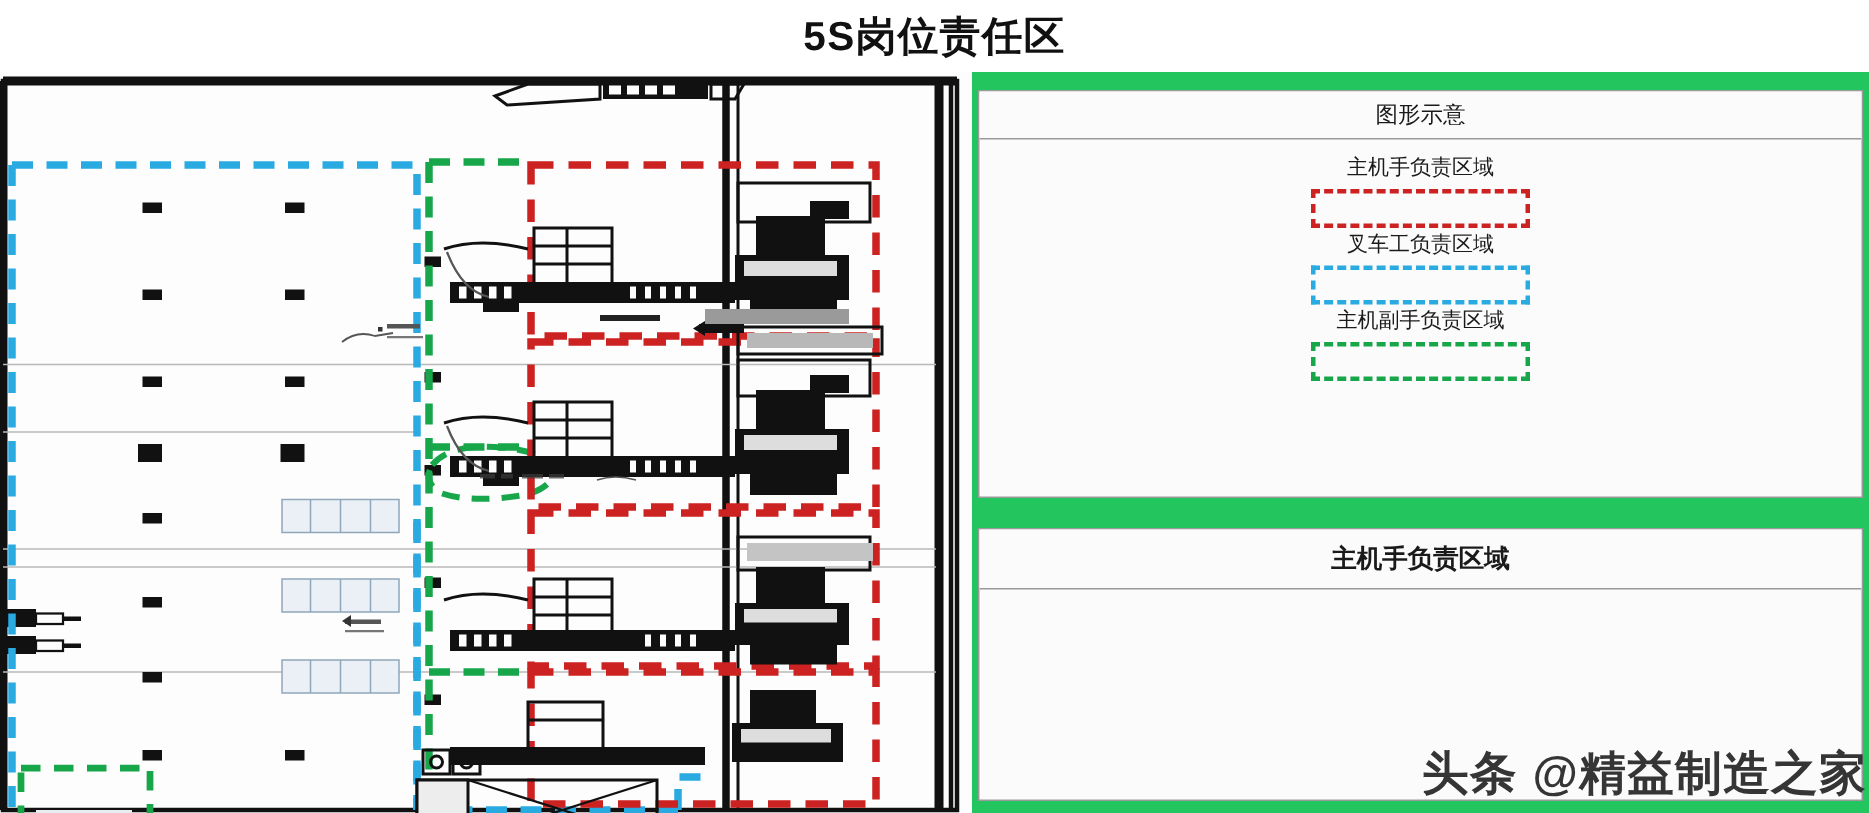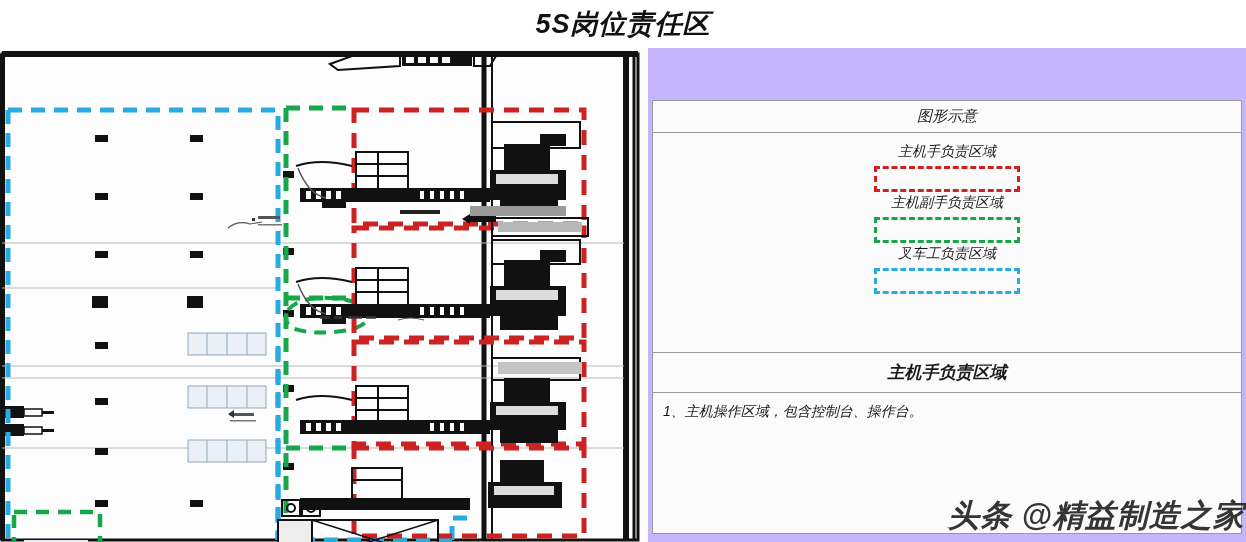--- a/index.html
+++ b/index.html
@@ -1,31 +1,31 @@
 <!DOCTYPE html>
 <html><head>
 <meta charset="utf-8">
 <style>
   html,body{margin:0;padding:0;background:#ffffff;}
   body{width:1246px;height:542px;font-family:"Liberation Sans","DejaVu Sans",sans-serif;overflow:hidden;}
-  #root{position:relative;width:1246px;height:542px;background:#c4b5fd;font-style:italic;}
+  #root{position:relative;width:1246px;height:542px;background:#22c55e;}
 
   
   .title-bar{position:absolute;left:0;top:0;width:1246px;height:48px;
     display:flex;align-items:center;justify-content:center;background:#fff;}
   .title-bar .t{font-size:27px;font-weight:bold;color:#111;letter-spacing:1px;}
 
   
   .plan{position:absolute;left:0;top:48px;width:648px;height:494px;
     background:#fdfdfd;overflow:hidden;}
   .plan svg{display:block;}
 
   
   .panel{position:absolute;background:#fbfbfb;border:1px solid #9a9a9a;box-sizing:border-box;}
-  #legend-panel{left:652px;top:60px;width:590px;height:272px;margin-top:40px;}
+  #legend-panel{left:652px;top:60px;width:590px;height:272px;}
   #duty-panel{left:652px;top:352px;width:590px;height:182px;}
 
   .panel-head{height:32px;border-bottom:1px solid #9a9a9a;
     display:flex;align-items:center;justify-content:center;box-sizing:border-box;background:#fbfbfb;}
   .panel-head .h{font-size:15px;color:#1a1a1a;}
   #duty-panel .panel-head{height:40px;}
   #duty-panel .panel-head .h{font-size:17px;font-weight:bold;}
 
   .legend-body{padding:10px 0 0 0;display:flex;flex-direction:column;align-items:center;gap:2px;}
   .legend-item{display:flex;flex-direction:column;align-items:center;}
@@ -342,36 +342,35 @@
       <span class="h">图形示意</span>
     </div>
     <div class="legend-body">
 
       <div class="legend-item">
         <div class="lbl">主机手负责区域</div>
         <div class="swatch sw-red"></div>
       </div>
 
       <div class="legend-item">
+        <div class="lbl">叉车工负责区域</div>
+        <div class="swatch sw-blue"></div>
+      </div>
+
+      <div class="legend-item">
         <div class="lbl">主机副手负责区域</div>
         <div class="swatch sw-green"></div>
-      </div>
-
-      <div class="legend-item">
-        <div class="lbl">叉车工负责区域</div>
-        <div class="swatch sw-blue"></div>
       </div>
 
     </div>
   </div>
 
   <div class="panel" id="duty-panel">
     <div class="panel-head">
       <span class="h">主机手负责区域</span>
     </div>
     <div class="duty-body">
-      <div class="duty-line">1、主机操作区域，包含控制台、操作台。</div>
     </div>
   </div>
 
   <div class="watermark">头条 @精益制造之家</div>
 
 </div>
 
 </body></html>

